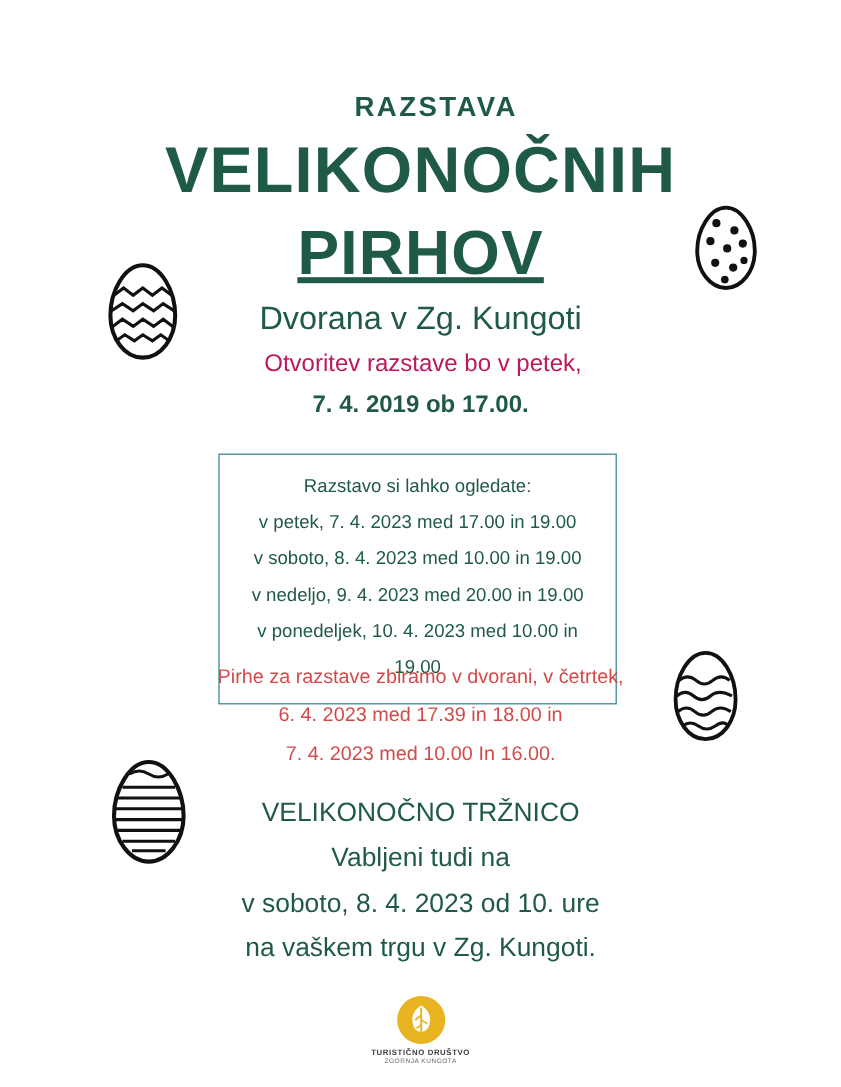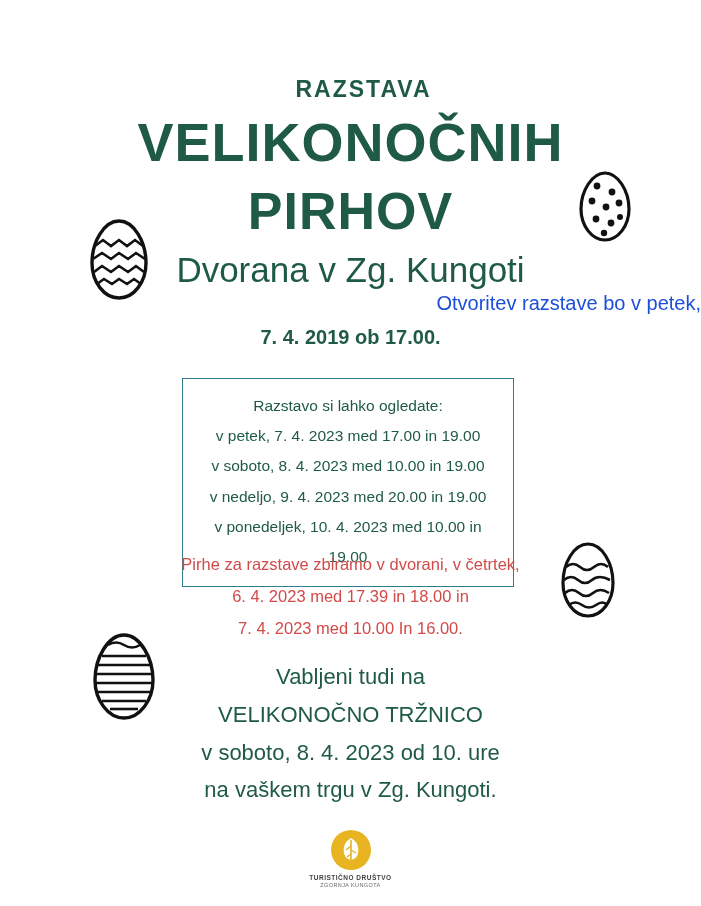--- a/index.html
+++ b/index.html
@@ -50,38 +50,39 @@
     position: absolute;
     top: 182px;
     left: 0;
     right: 0;
     text-align: center;
     font-size: 52px;
     font-weight: bold;
     letter-spacing: 1px;
     color: #1f5a46;
     line-height: 1.12;
+    text-decoration: underline;
   }
   .venue {
     position: absolute;
     top: 250px;
     left: 0;
     right: 0;
     text-align: center;
-    font-size: 35px;
+    font-size: 27px;
     color: #1f5a46;
   }
   .opening-line {
     position: absolute;
     top: 292px;
     left: 4px;
     right: 0;
-    text-align: right;
+    text-align: center;
     font-size: 20px;
-    color: #1d4ed8;
+    color: #be185d;
   }
   .opening-time {
     position: absolute;
     top: 326px;
     left: 0;
     right: 0;
     text-align: center;
     font-size: 20px;
     font-weight: bold;
     color: #1f5a46;
@@ -223,22 +224,22 @@
     <div class="line">v ponedeljek, 10. 4. 2023 med 10.00 in 19.00</div>
   </div>
 
   <div class="collect">
     <div>Pirhe za razstave zbiramo v dvorani, v četrtek,</div>
     <div>6. 4. 2023 med 17.39 in 18.00 in</div>
     <div>7. 4. 2023 med 10.00 In 16.00.</div>
   </div>
 
   <div class="invite">
+    <div>VELIKONOČNO TRŽNICO</div>
     <div>Vabljeni tudi na</div>
-    <div>VELIKONOČNO TRŽNICO</div>
     <div>v soboto, 8. 4. 2023 od 10. ure</div>
     <div>na vaškem trgu v Zg. Kungoti.</div>
   </div>
 
   <div class="logo">
     <svg class="logo-mark" width="44" height="44" viewBox="0 0 44 44">
       <circle cx="22" cy="22" r="20" fill="#e8b422"></circle>
       <path d="M22 10 C15 14 13 21 16 28 C19 33 25 33 28 28 C31 21 29 14 22 10 Z" fill="#ffffff"></path>
       <path d="M22 12 L22 33" stroke="#e8b422" stroke-width="1.6"></path>
       <path d="M22 18 L17 22 M22 22 L27 25 M22 26 L18 29" stroke="#e8b422" stroke-width="1.4"></path>

